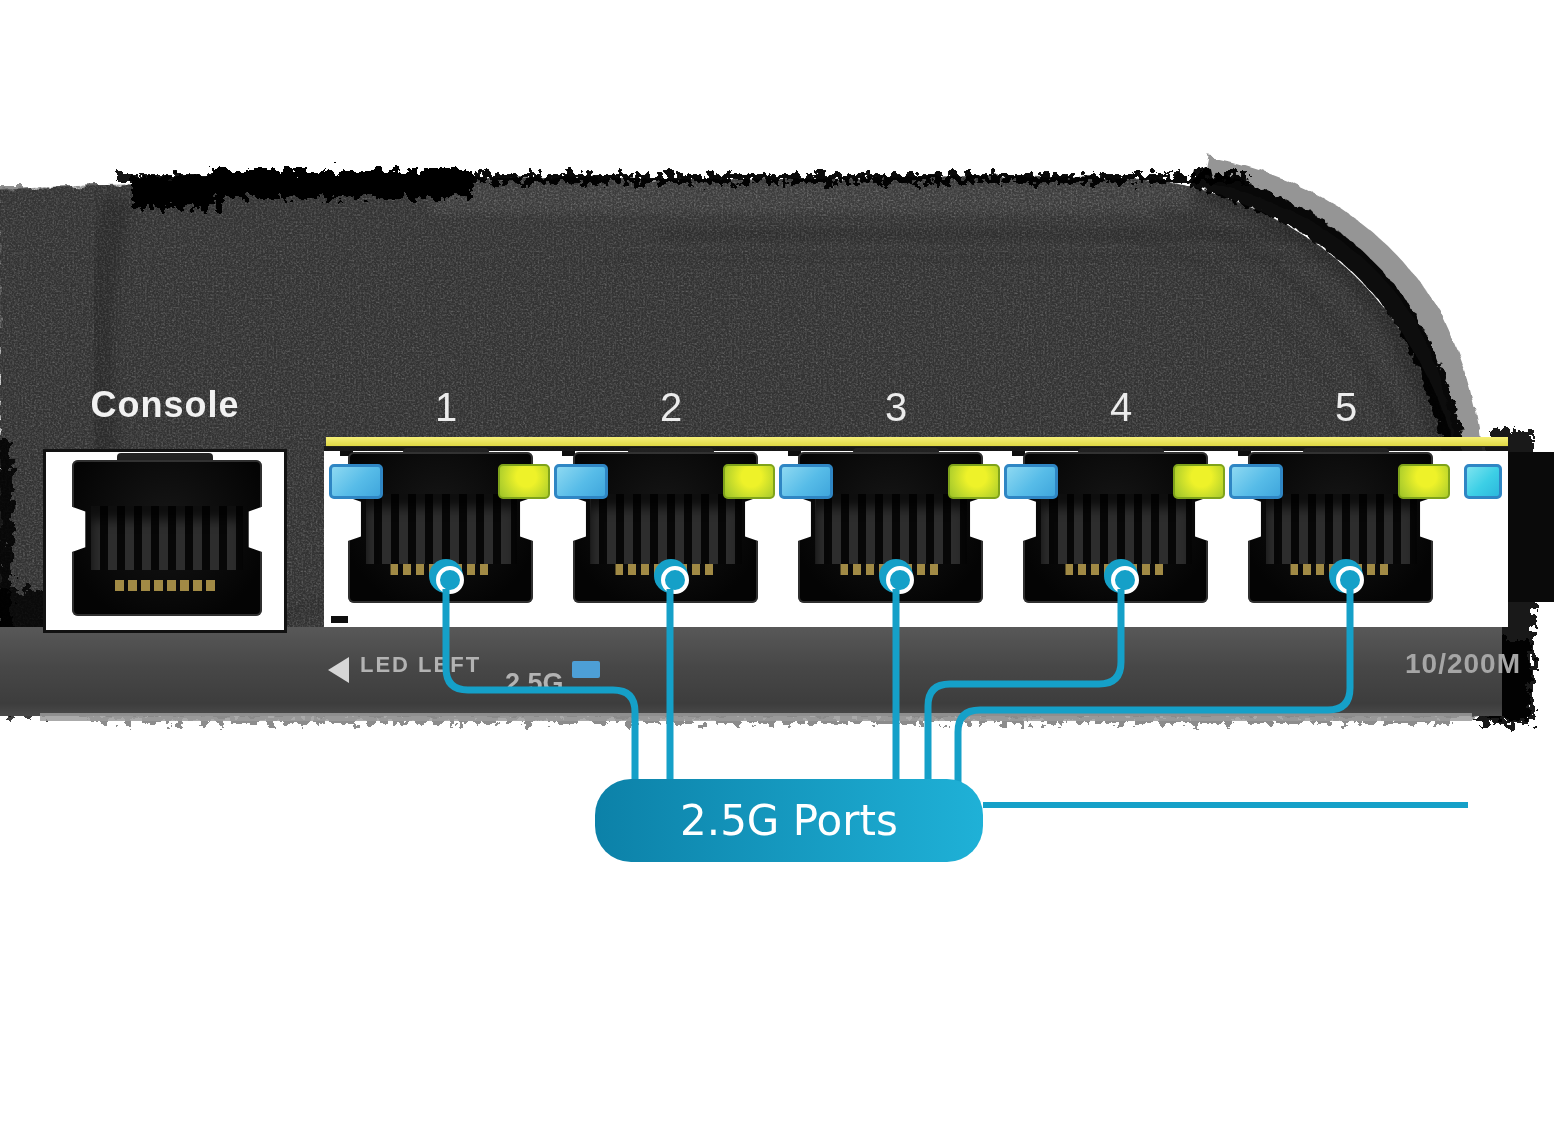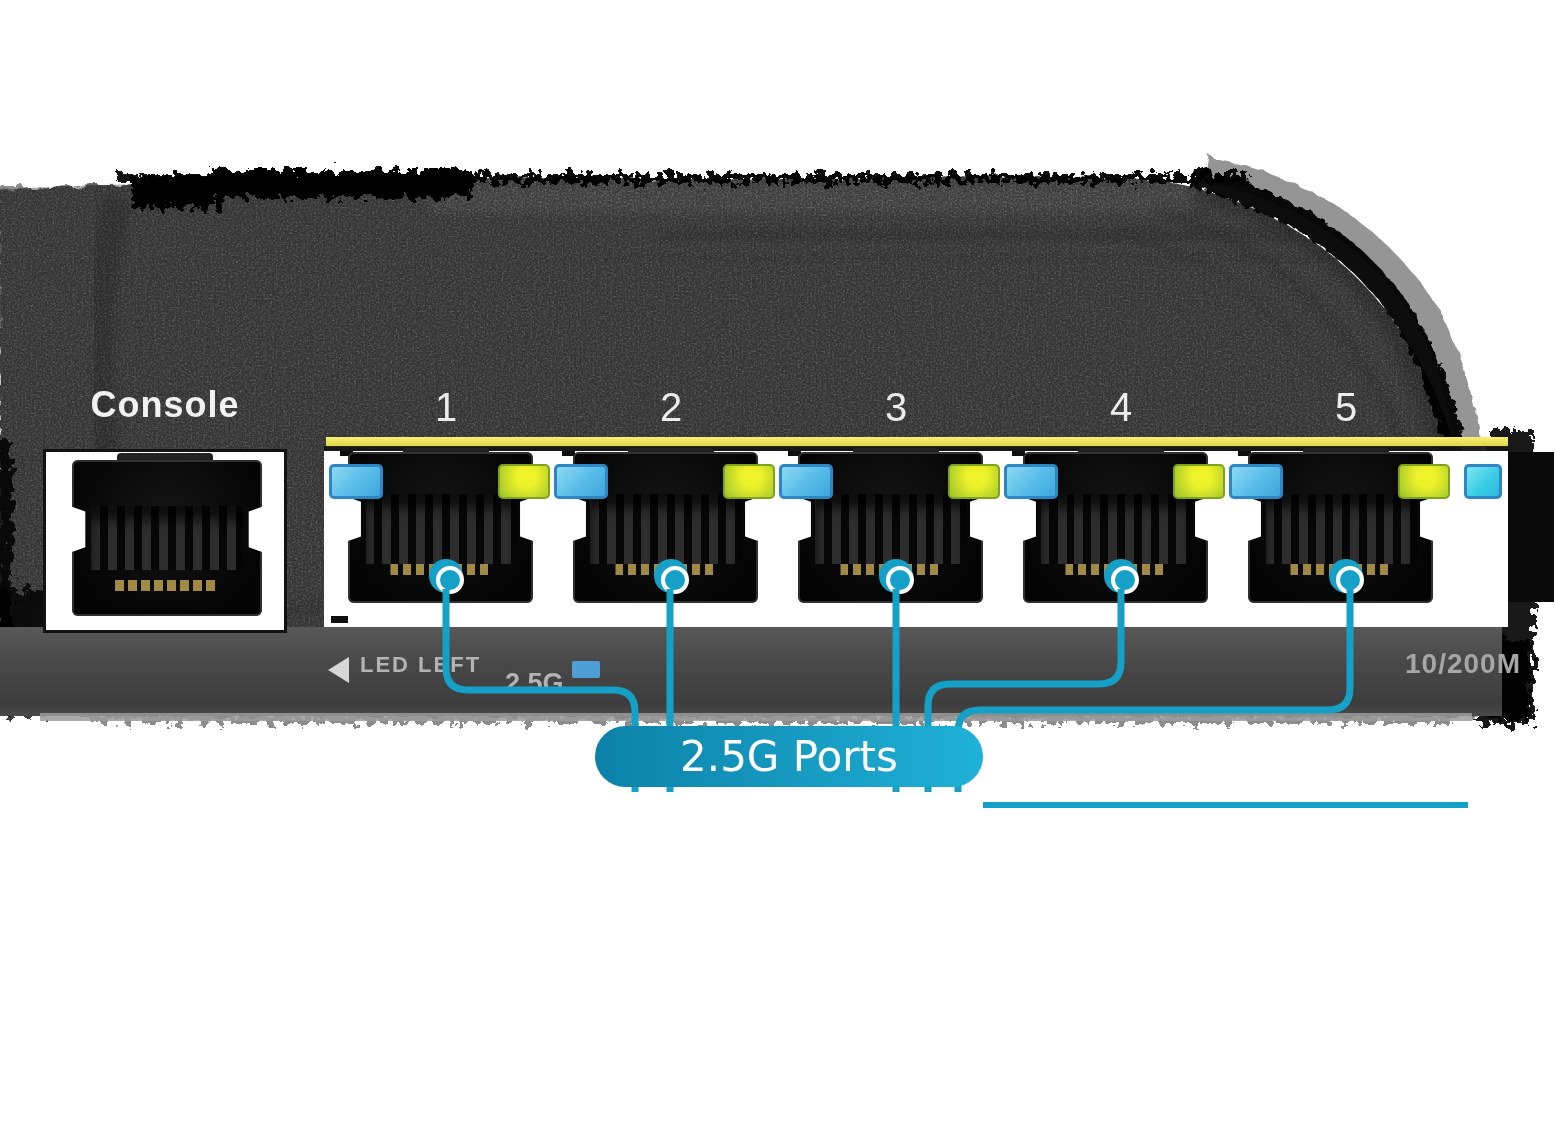--- a/index.html
+++ b/index.html
@@ -62,21 +62,21 @@
   .marker{position:absolute;left:95px;top:174px;width:34px;height:34px;border-radius:50%;
     background:var(--teal);}
   .marker:after{content:"";position:absolute;left:7px;top:7px;width:20px;height:20px;
     border:4px solid #fff;border-radius:50%;}
   
   #port6{left:1448px;top:385px;width:70px;height:250px;z-index:3;position:absolute;}
   #port6 .led-blue{left:16px;width:38px;background:linear-gradient(135deg,#7ee4f0,#3ccfe6 55%,#2cb8dc);}
   #port6 .sliver{position:absolute;left:60px;top:67px;width:46px;height:150px;background:#0a0a0a;}
   
   #lines{position:absolute;left:0;top:0;z-index:4;}
-  #pill{left:595px;top:726px;width:388px;height:61px;border-radius:36px;z-index:6;
+  #pill{left:595px;top:779px;width:388px;height:83px;border-radius:36px;z-index:6;
     background:linear-gradient(90deg,var(--pill-l),var(--pill-r));
     display:flex;align-items:center;justify-content:center;
     color:#fff;font-size:42px;font-family:"DejaVu Sans","Liberation Sans",sans-serif;}
 </style>
 </head>
 <body>
 
 <div id="stage" style="--teal: #15a0c8; --yellow: #ece24e; --led-blue: #5fc3ea; --led-green: #b9d52d; --pill-l: #0c81a8; --pill-r: #1fb1d7; --legend-blue: #4d9fd6;">
 
   <svg id="bodyart" width="1555" height="1134" viewBox="0 0 1555 1134">

